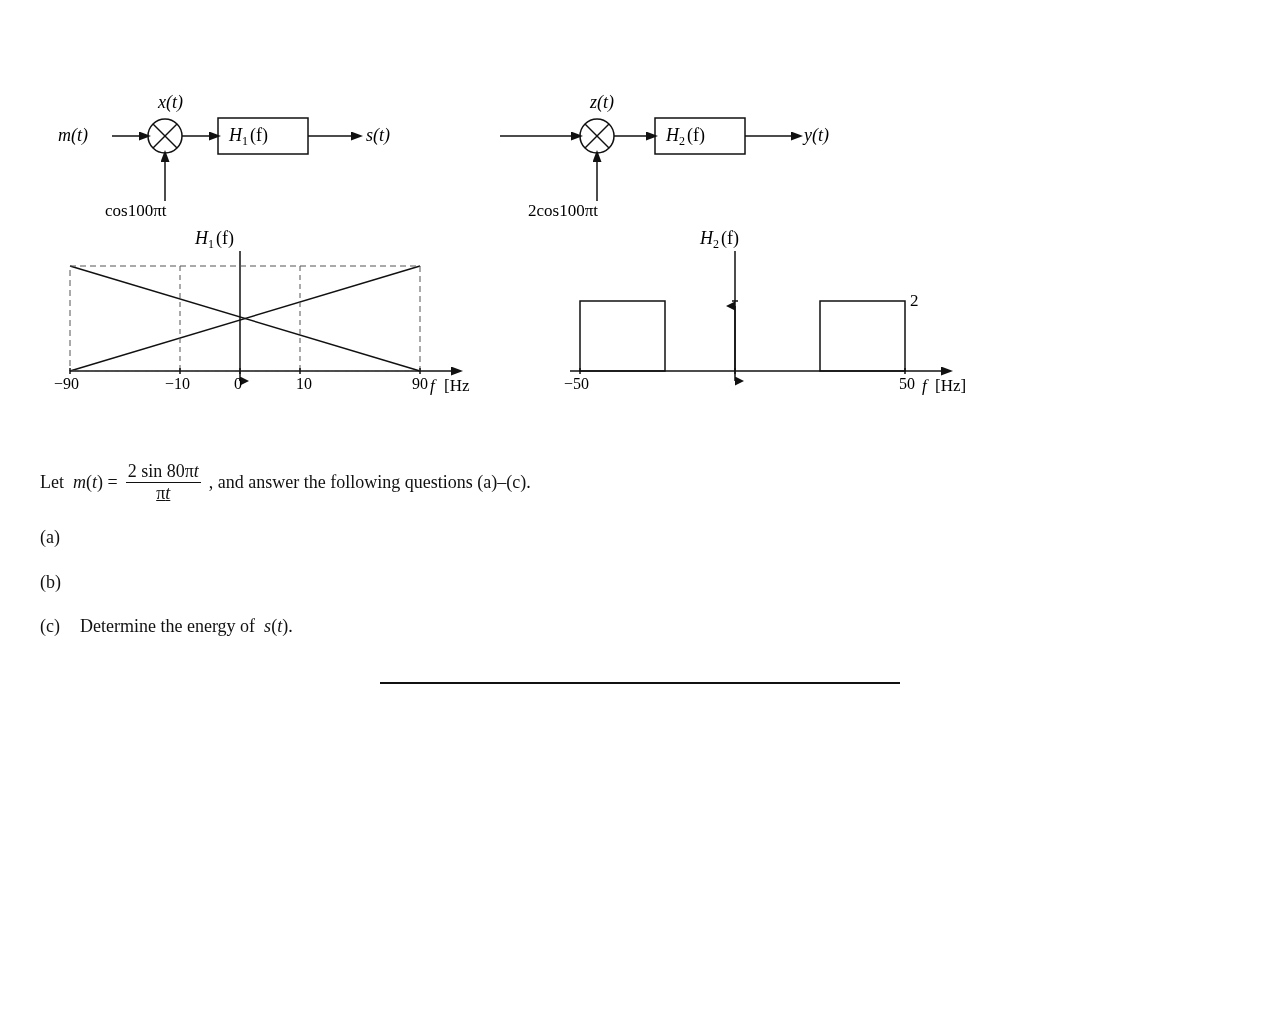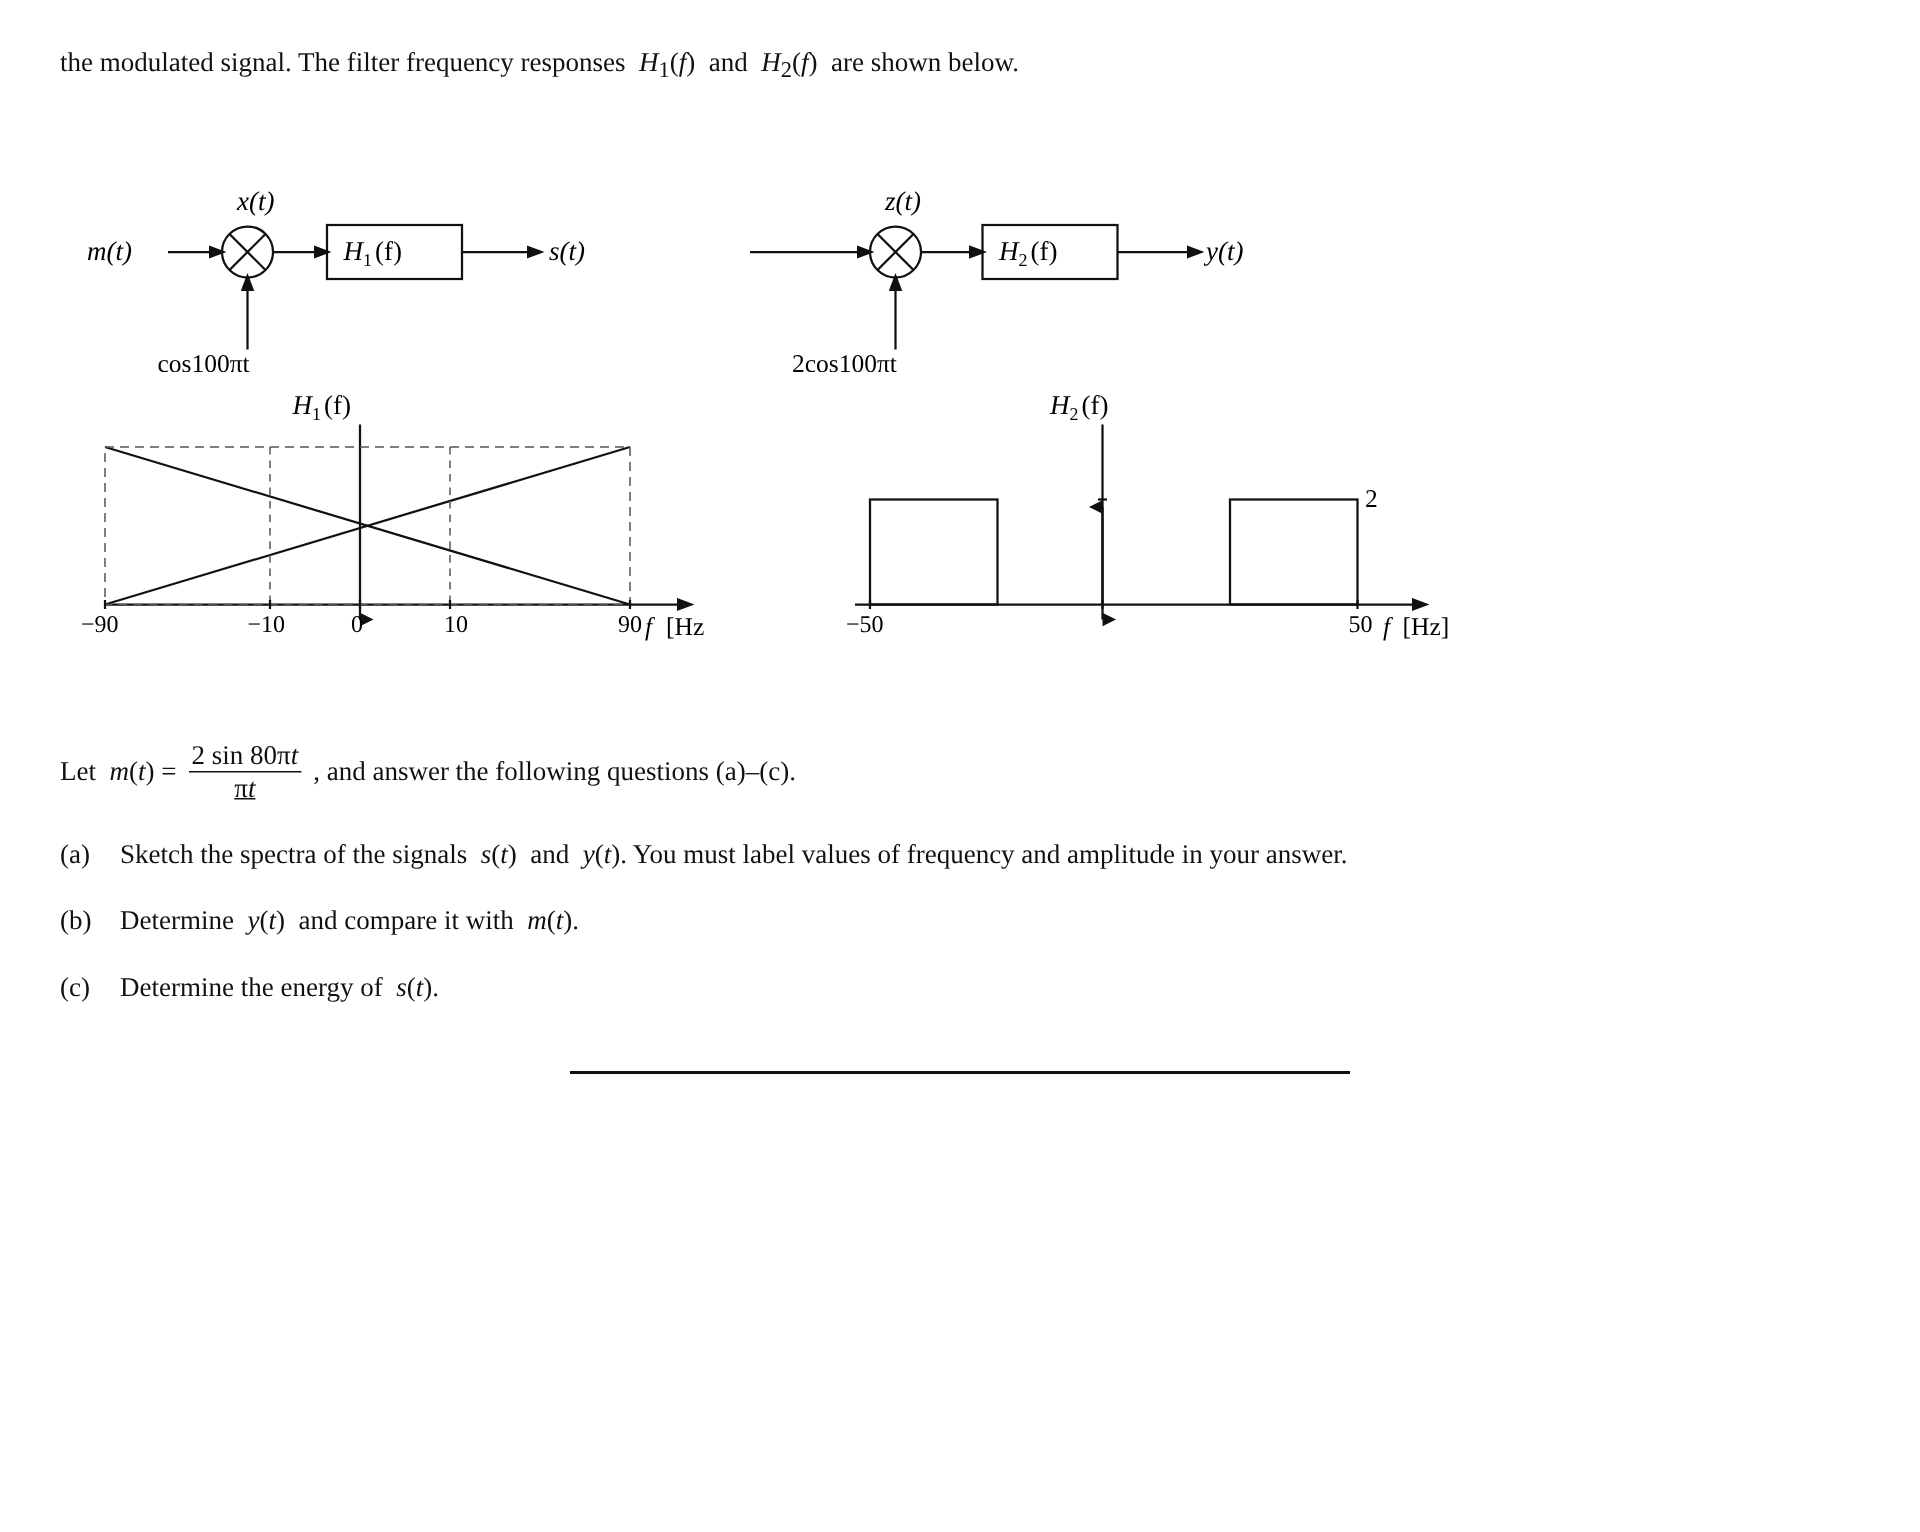--- a/index.html
+++ b/index.html
@@ -67,23 +67,20 @@
       gap: 8px;
     }
     .question-label {
       min-width: 32px;
     }
   </style>
 </head>
 <body>
 
 <div class="intro-text">
-  <div>
-    the modulated signal. The filter frequency responses &nbsp;<em>H</em><sub>1</sub>(<em>f</em>)&nbsp; and &nbsp;<em>H</em><sub>2</sub>(<em>f</em>)&nbsp; are shown below.
-  </div>
 </div>
 
 <div class="diagrams-row">
 
   <div class="diagram-block">
     <svg width="390" height="160">
 
       <text x="18" y="85" font-size="18" font-style="italic">m(t)</text>
 
       <line x1="72" y1="80" x2="108" y2="80" stroke="#111" stroke-width="1.5" marker-end="url(#arrow)"></line>
@@ -257,25 +254,23 @@
   <span class="fraction">
     <span class="num">2 sin 80π<em>t</em></span>
     <span class="den">π<em>t</em></span>
   </span>
   <span>, and answer the following questions (a)–(c).</span>
 </div>
 
 <div class="questions">
   <div class="question-item">
     <span class="question-label">(a)</span>
-    <span>Sketch the spectra of the signals &nbsp;<em>s</em>(<em>t</em>)&nbsp; and &nbsp;<em>y</em>(<em>t</em>). You must label values of frequency and amplitude in your answer.</span>
   </div>
   <div class="question-item">
     <span class="question-label">(b)</span>
-    <span>Determine &nbsp;<em>y</em>(<em>t</em>)&nbsp; and compare it with &nbsp;<em>m</em>(<em>t</em>).</span>
   </div>
   <div class="question-item">
     <span class="question-label">(c)</span>
     <span>Determine the energy of &nbsp;<em>s</em>(<em>t</em>).</span>
   </div>
 </div>
 
 <div style="margin-top: 40px; border-bottom: 2.5px solid #111; width: 520px; margin-left: auto; margin-right: auto;"></div>
 
 </body></html>

